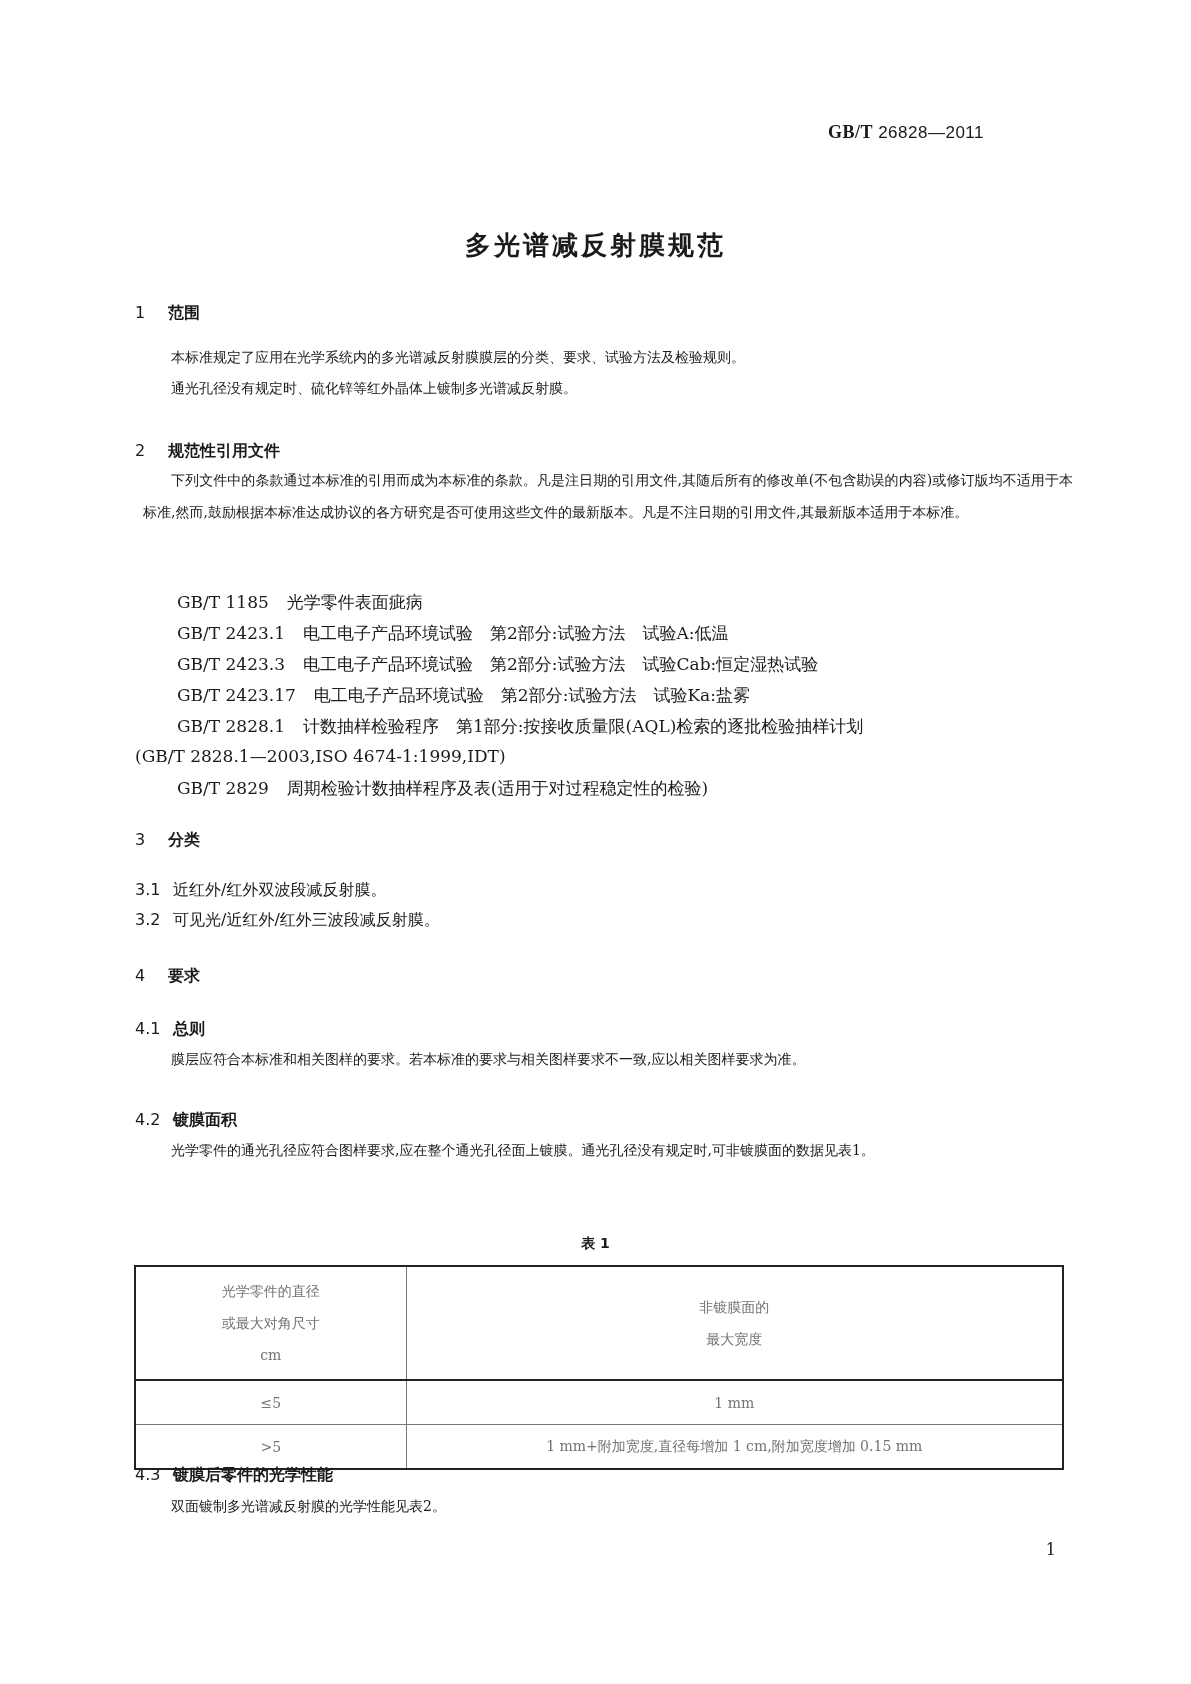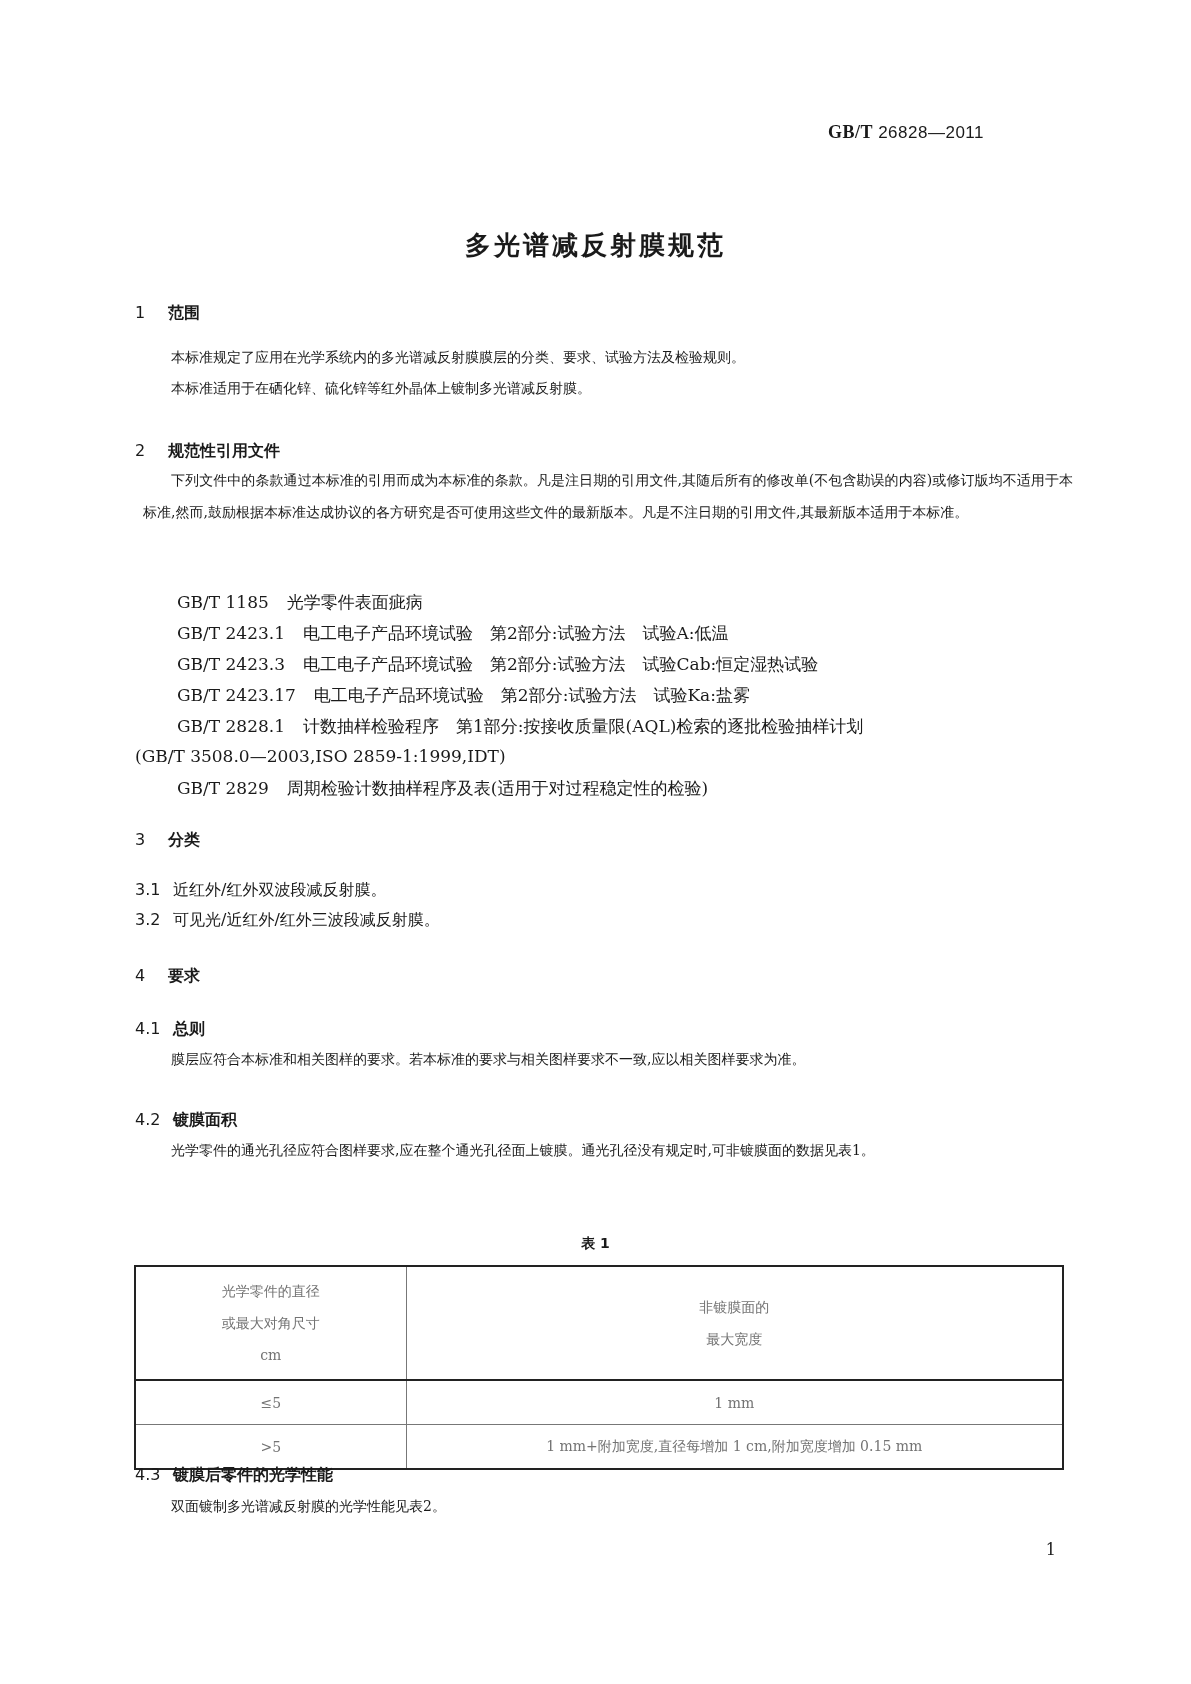--- a/index.html
+++ b/index.html
@@ -61,21 +61,21 @@
   <span class="gb">GB/T</span>
   <span>26828—2011</span>
 </div>
 
 <div class="abs doc-title">多光谱减反射膜规范</div>
 
 <div class="abs h1" style="top:303px;">
   <span class="num">1</span><span>范围</span>
 </div>
 <div class="abs p indent" style="top:341px;">本标准规定了应用在光学系统内的多光谱减反射膜膜层的分类、要求、试验方法及检验规则。</div>
-<div class="abs p indent" style="top:372px;">本标准适用于在硒化锌、硫化锌等红外晶体上镀制多光谱减反射膜。</div>
+<div class="abs p indent" style="top:372px;">通光孔径没有规定时、硫化锌等红外晶体上镀制多光谱减反射膜。</div>
 
 <div class="abs h1" style="top:425px;margin-top:16px;">
   <span class="num">2</span><span>规范性引用文件</span>
 </div>
 <div class="abs p indent" style="top:464px;">下列文件中的条款通过本标准的引用而成为本标准的条款。凡是注日期的引用文件,其随后所有的修改单(不包含勘误的内容)或修订版均不适用于本标准,然而,鼓励根据本标准达成协议的各方研究是否可使用这些文件的最新版本。凡是不注日期的引用文件,其最新版本适用于本标准。</div>
 
 <div class="abs ref" style="top:591px;">
   <span class="code">GB/T 1185</span><span>光学零件表面疵病</span>
 </div>
 <div class="abs ref" style="top:622px;">
@@ -83,21 +83,21 @@
 </div>
 <div class="abs ref" style="top:653px;">
   <span class="code">GB/T 2423.3</span><span>电工电子产品环境试验　第2部分:试验方法　试验Cab:恒定湿热试验</span>
 </div>
 <div class="abs ref" style="top:684px;">
   <span class="code">GB/T 2423.17</span><span>电工电子产品环境试验　第2部分:试验方法　试验Ka:盐雾</span>
 </div>
 <div class="abs ref" style="top:715px;">
   <span class="code">GB/T 2828.1</span><span>计数抽样检验程序　第1部分:按接收质量限(AQL)检索的逐批检验抽样计划</span>
 </div>
-<div class="abs ref" style="left:135px; top:746px;">(GB/T 3508.0—2003,ISO 2859-1:1999,IDT)</div>
+<div class="abs ref" style="left:135px; top:746px;">(GB/T 2828.1—2003,ISO 4674-1:1999,IDT)</div>
 <div class="abs ref" style="top:777px;">
   <span class="code">GB/T 2829</span><span>周期检验计数抽样程序及表(适用于对过程稳定性的检验)</span>
 </div>
 
 <div class="abs h1" style="top:830px;">
   <span class="num">3</span><span>分类</span>
 </div>
 <div class="abs h2" style="top:880px;">
   <span class="num">3.1</span><span>近红外/红外双波段减反射膜。</span>
 </div>

